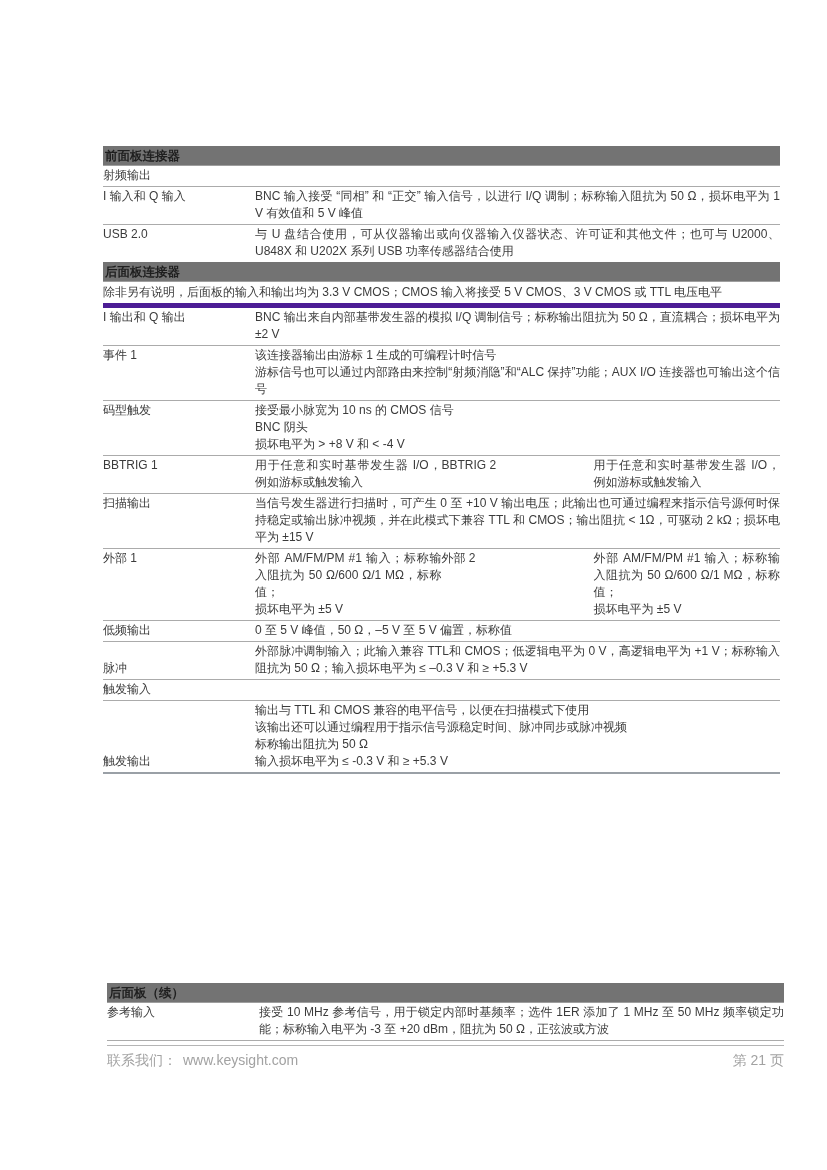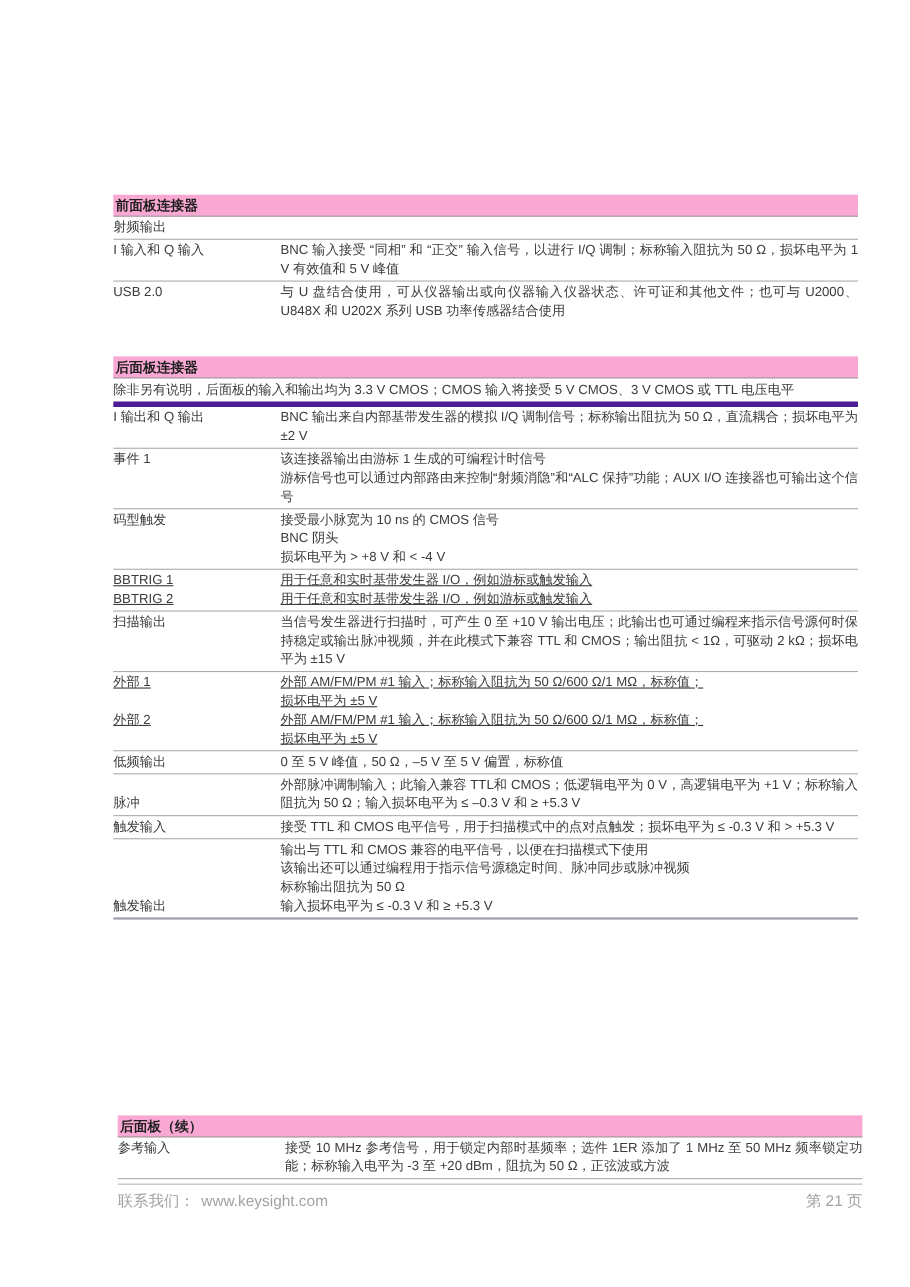--- a/index.html
+++ b/index.html
@@ -5,42 +5,42 @@
   html,body{margin:0;padding:0;}
   body{
     width:827px;height:1170px;position:relative;background:#ffffff;
     font-family:"Liberation Sans","DejaVu Sans",sans-serif;
     color:#3b3b3b;-webkit-font-smoothing:antialiased;
   }
   .content{
     position:absolute;left:103px;top:146px;width:677px;font-size:12px;line-height:17px;
   }
   .section-bar{
-    background:#f9a8d4;border-bottom:1px solid #9e9e9e;
+    background:#737373;border-bottom:1px solid #9e9e9e;
     font-weight:bold;color:#1f1f1f;font-size:12.5px;
-    padding:2px 2px 1px 2px;line-height:16px;margin-top:31px;
+    padding:2px 2px 1px 2px;line-height:16px;
   }
   .note{
     border-bottom:5px solid #4c1d95;padding:2px 0 2px 0;text-align:justify;
   }
   .row{
     display:flex;border-bottom:1px solid #ababab;padding:1px 0 2px 0;
   }
   .row.no-border{border-bottom:none;}
   .row.thick-end{border-bottom:2px solid #9aa0a6;}
   .lbl{
     flex:0 0 152px;padding-right:8px;box-sizing:border-box;
   }
   .row.valign-bottom .lbl{align-self:flex-end;}
   .desc{flex:1;text-align:justify;}
   .desc .p{margin:0;}
   .sub{display:flex;}
   .sub .lbl{flex:0 0 152px;}
   .sub .desc{flex:1;}
-  .multi{flex-direction:column;text-decoration:underline;}
+  .multi{}
   .bottom-block{position:absolute;top:837px;left:4px;width:677px;}
   .footer-rule{border-top:1px solid #b5b5b5;margin-top:4px;}
   .footer{
     display:flex;justify-content:space-between;align-items:baseline;
     padding-top:7px;font-size:14px;color:#a2a2a2;line-height:14px;
   }
   .footer a{color:#a2a2a2;text-decoration:none;}
   .footer-left{display:flex;gap:6px;}
 </style>
 </head>
@@ -144,23 +144,20 @@
 
   <div class="row valign-bottom">
     <div class="lbl">脉冲</div>
     <div class="desc">
       <div class="p">外部脉冲调制输入；此输入兼容 TTL和 CMOS；低逻辑电平为 0 V，高逻辑电平为 +1 V；标称输入阻抗为 50 Ω；输入损坏电平为 ≤ –0.3 V 和 ≥ +5.3 V</div>
     </div>
   </div>
 
   <div class="row valign-bottom">
     <div class="lbl">触发输入</div>
-    <div class="desc">
-      <div class="p">接受 TTL 和 CMOS 电平信号，用于扫描模式中的点对点触发；损坏电平为 ≤ -0.3 V 和 &gt; +5.3 V</div>
-    </div>
   </div>
 
   <div class="row valign-bottom thick-end">
     <div class="lbl">触发输出</div>
     <div class="desc">
       <div class="p">输出与 TTL 和 CMOS 兼容的电平信号，以便在扫描模式下使用</div>
       <div class="p">该输出还可以通过编程用于指示信号源稳定时间、脉冲同步或脉冲视频</div>
       <div class="p">标称输出阻抗为 50 Ω</div>
       <div class="p">输入损坏电平为 ≤ -0.3 V 和 ≥ +5.3 V</div>
     </div>

